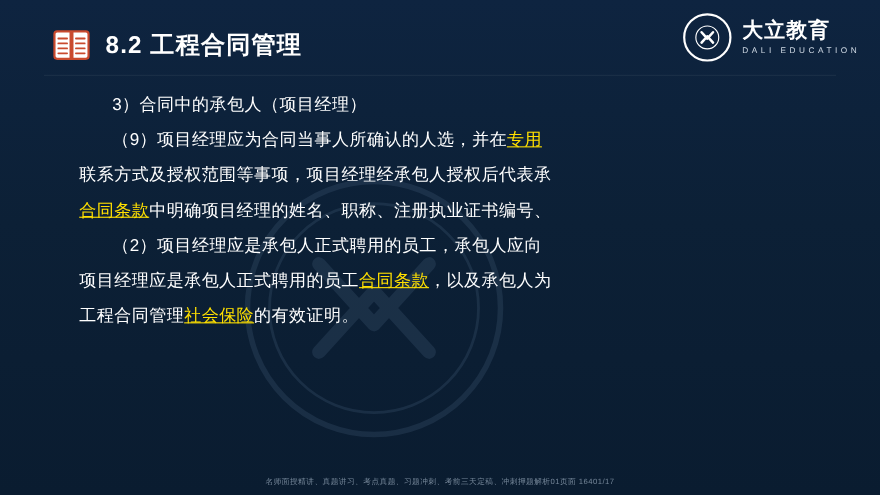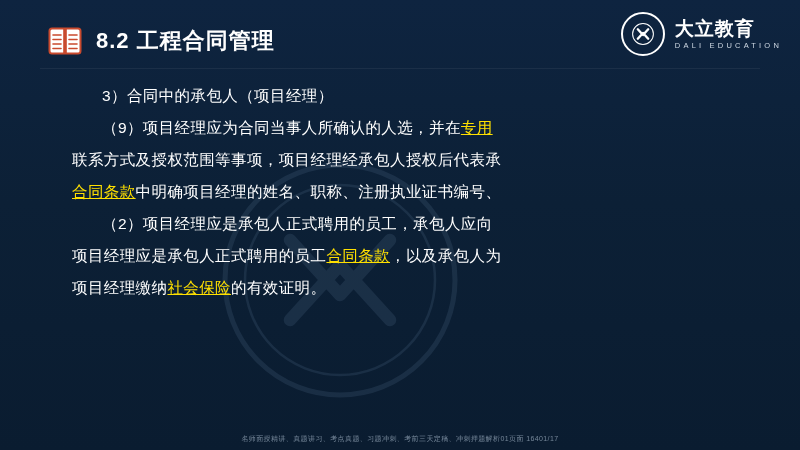--- a/index.html
+++ b/index.html
@@ -201,18 +201,18 @@
 
   <div class="title-rule"></div>
 
   <div class="body" id="body-content">
       <div class="p indent1"><span class="">3）合同中的承包人（项目经理）</span></div>
       <div class="p indent2"><span class="">（9）项目经理应为合同当事人所确认的人选，并在</span><span class="hl">专用</span></div>
       <div class="p "><span class="">联系方式及授权范围等事项，项目经理经承包人授权后代表承</span></div>
       <div class="p "><span class="hl">合同条款</span><span class="">中明确项目经理的姓名、职称、注册执业证书编号、</span></div>
       <div class="p indent2"><span class="">（2）项目经理应是承包人正式聘用的员工，承包人应向</span></div>
       <div class="p "><span class="">项目经理应是承包人正式聘用的员工</span><span class="hl">合同条款</span><span class="">，以及承包人为</span></div>
-      <div class="p "><span class="">项目经理缴纳</span><span class="hl">社会保险</span><span class="">的有效证明。</span></div>
+      <div class="p "><span class="">工程合同管理</span><span class="hl">社会保险</span><span class="">的有效证明。</span></div>
     </div>
 
   <div class="bottombar">名师面授精讲、真题讲习、考点真题、习题冲刺、考前三天定稿、冲刺押题解析01页面  16401/17</div>
 
 </div>
 
 </body></html>

